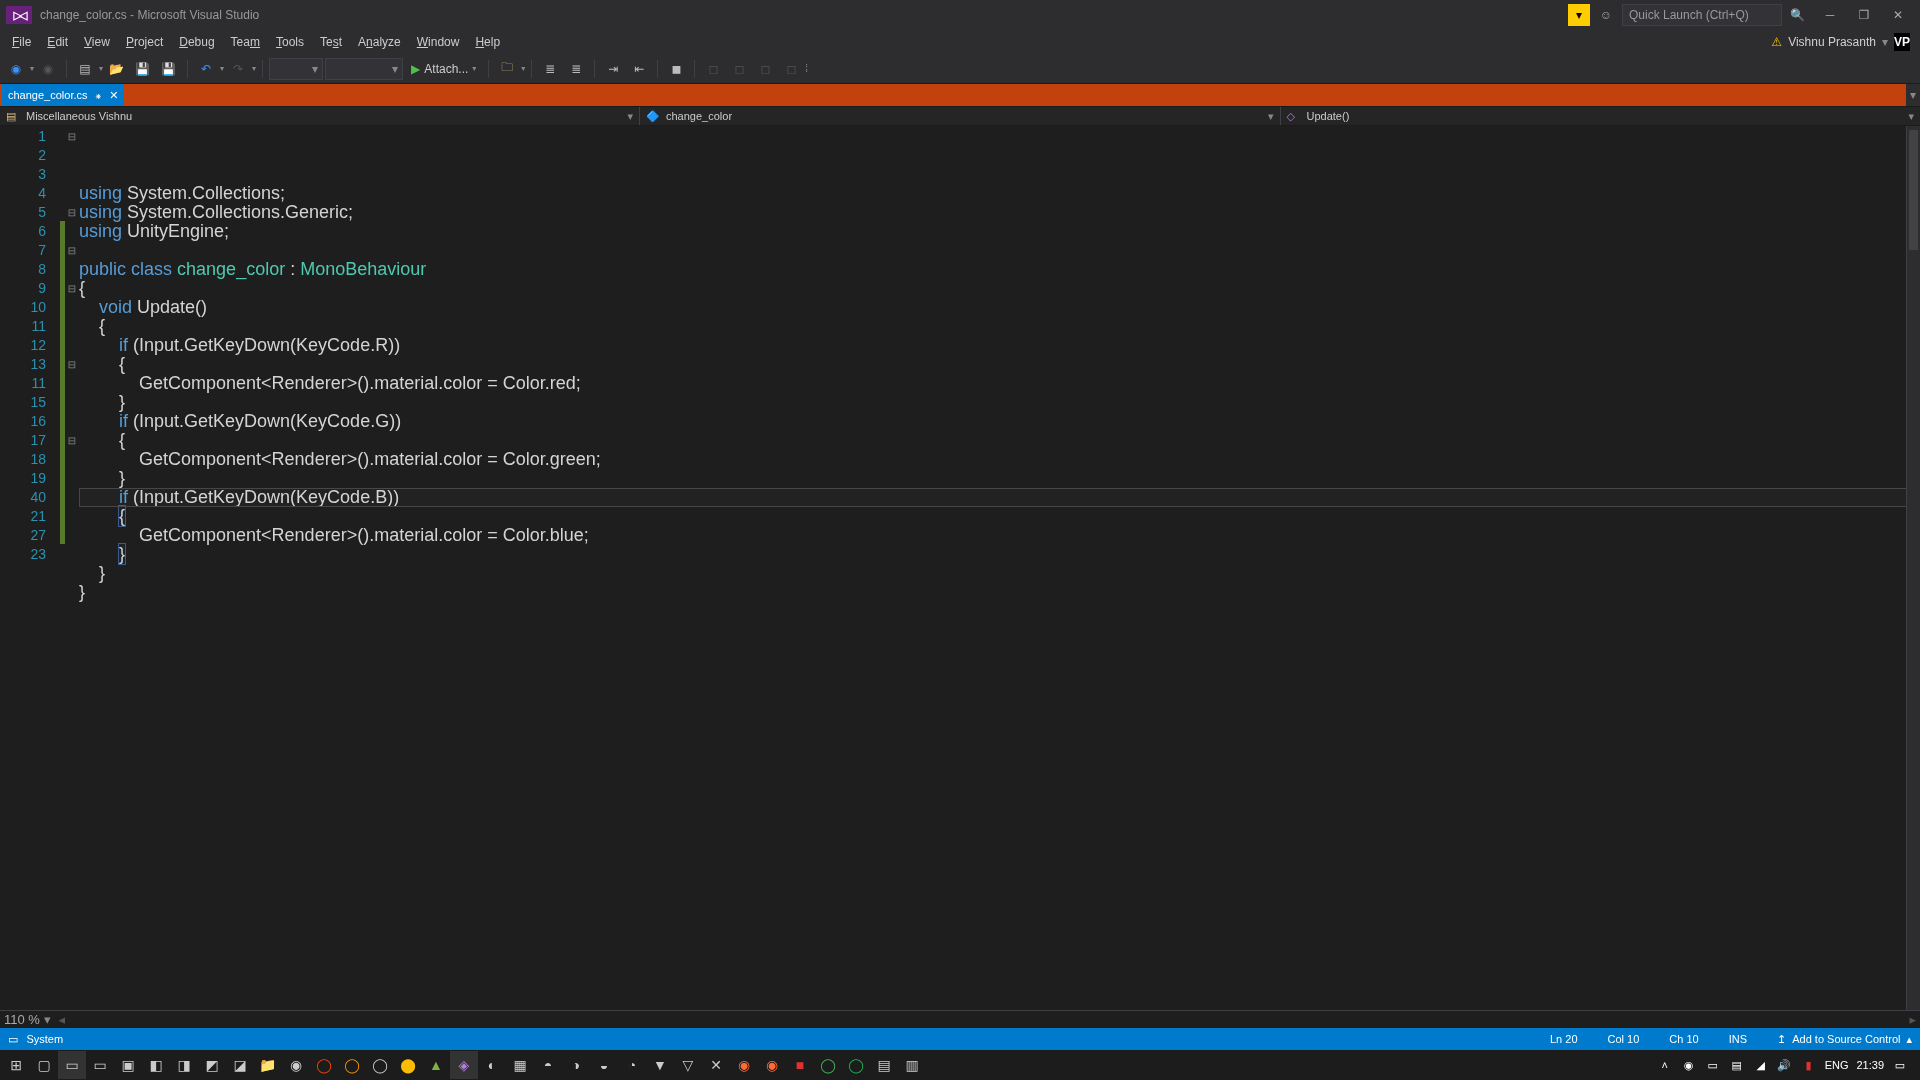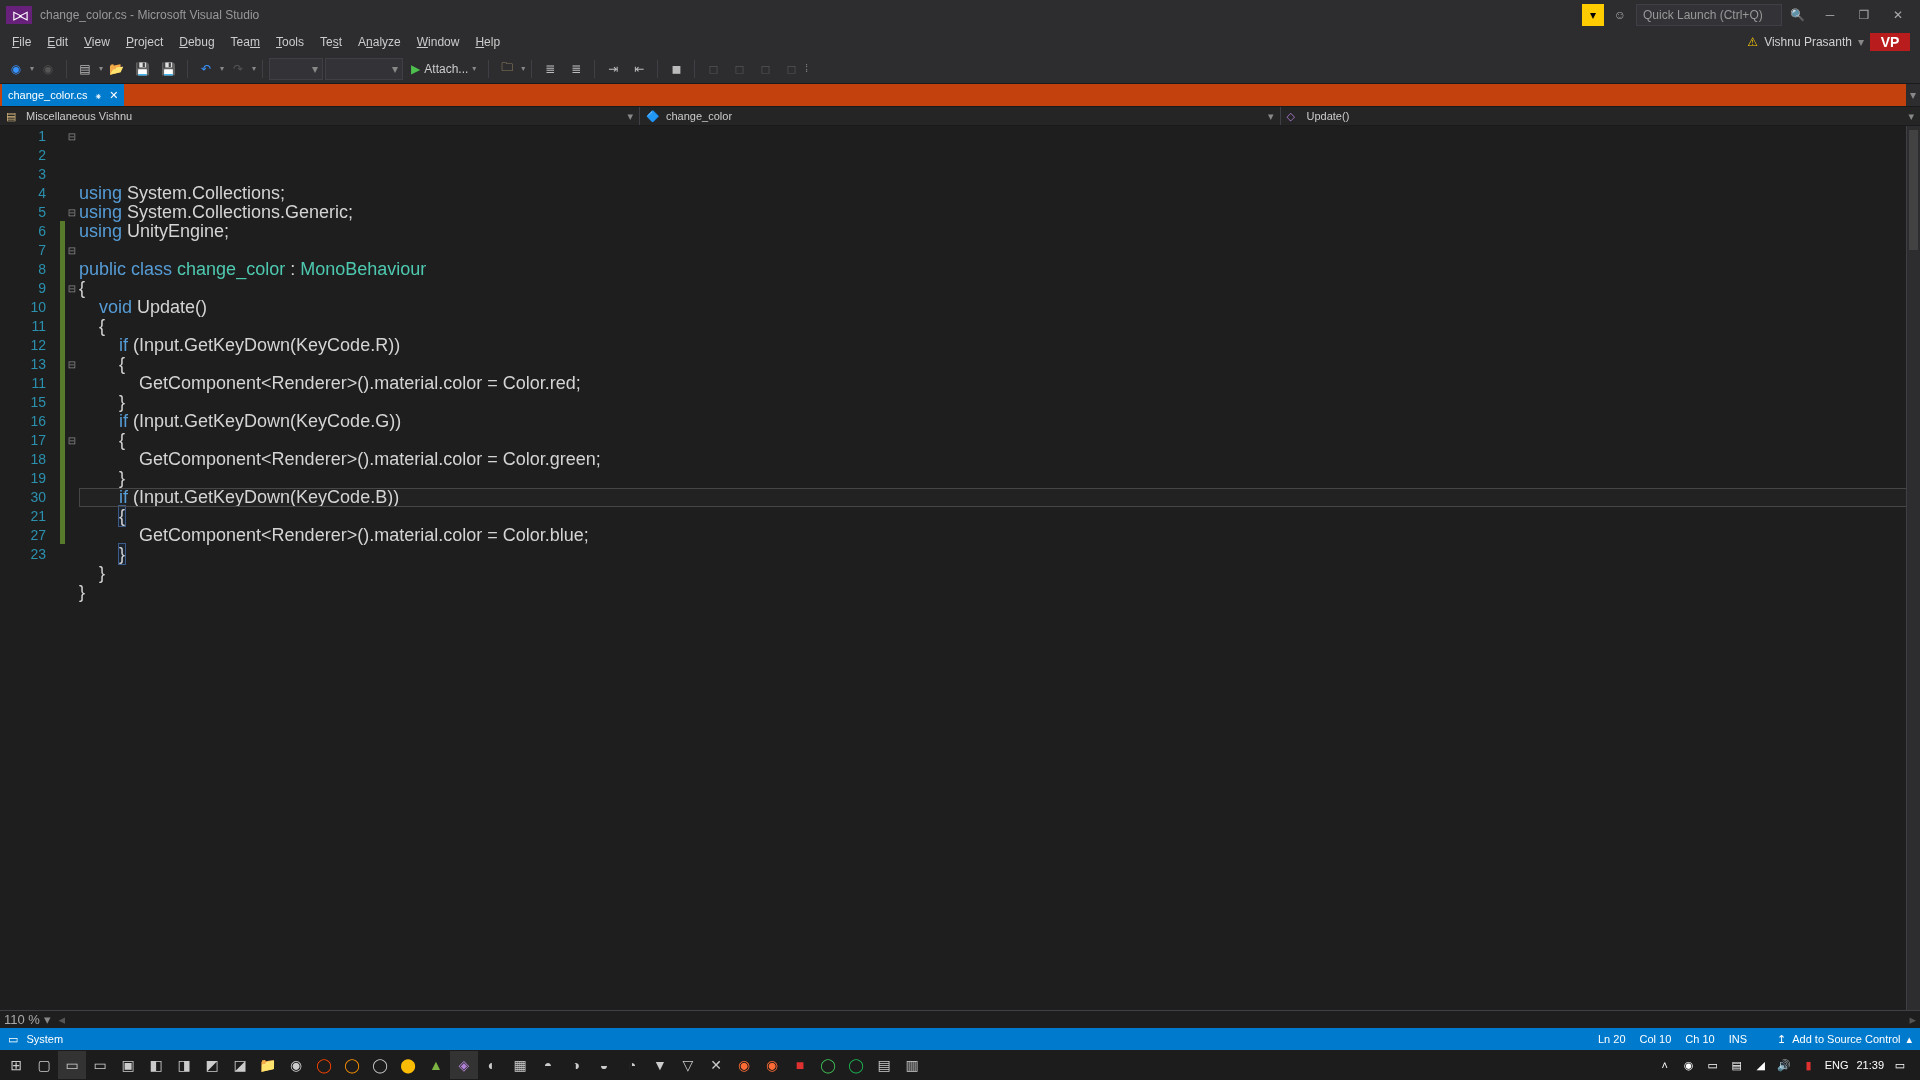--- a/index.html
+++ b/index.html
@@ -3,28 +3,28 @@
 <meta charset="utf-8">
 <style>
 * { margin:0; padding:0; box-sizing:border-box; font-family:"Segoe UI",Arial,sans-serif; }
 body { width:1920px; height:1080px; background:#2d2d30; color:#d0d0d0; overflow:hidden; display:flex; flex-direction:column; font-size:12px; }
 .titlebar { height:30px; background:#2d2d30; display:flex; align-items:center; padding:0 6px; color:#999; }
 .vslogo { width:26px; height:18px; background:#68217a; color:#fff; display:inline-flex; align-items:center; justify-content:center; font-weight:bold; font-size:11px; margin-right:8px; position:relative; }
 .vslogo:before { content:"▷◁"; letter-spacing:-3px; }
 .title-right { margin-left:auto; display:flex; align-items:center; gap:2px; }
 .yellow-btn { background:#ffcc00; color:#000; width:22px; height:22px; display:flex; align-items:center; justify-content:center; }
 .title-icon-btn { width:28px; height:22px; display:flex; align-items:center; justify-content:center; color:#aaa; }
-.quick-launch { width:146px; height:22px; background:#333337; border:1px solid #3f3f46; color:#999; padding:2px 6px; display:flex; align-items:center;}
+.quick-launch { width:160px; height:22px; background:#333337; border:1px solid #3f3f46; color:#999; padding:2px 6px; display:flex; align-items:center;}
 .win-btn { width:32px; height:26px; display:flex; align-items:center; justify-content:center; color:#aaa; }
 .menubar { height:24px; background:#2d2d30; display:flex; align-items:center; padding:0 4px; }
 .menu-item { padding:2px 8px; color:#ccc; cursor:default; }
 .menu-item u { text-decoration:underline; }
 .menubar-right { margin-left:auto; display:flex; align-items:center; gap:6px; padding-right:6px; }
 .warn-icon { color:#ffcc00; }
-.vp-badge { background:#b91c1c; color:#fff; width:40px; height:18px; display:flex; align-items:center; justify-content:center; font-size:14px; font-weight:bold; }
+.vp-badge { background:#000000; color:#fff; width:16px; height:18px; display:flex; align-items:center; justify-content:center; font-size:12px; font-weight:bold; }
 .toolbar { height:30px; background:#2d2d30; border-bottom:1px solid #1b1b1c; display:flex; align-items:center; padding:0 4px; gap:2px; }
 .tb-btn { width:24px; height:24px; display:flex; align-items:center; justify-content:center; color:#bbb; font-size:12px; }
 .tb-sep { width:1px; height:18px; background:#3f3f46; margin:0 4px; }
 .tb-combo { height:22px; background:#333337; border:1px solid #3f3f46; display:flex; align-items:center; padding:0 4px; color:#888; min-width:44px; justify-content:flex-end;}
 .attach-btn { display:flex; align-items:center; gap:4px; padding:0 6px; height:22px; color:#ccc; }
 .attach-btn .play { color:#4ec04e; }
 .tabstrip { height:22px; background:#c2410c; display:flex; align-items:flex-end; padding-left:2px; }
 .doc-tab { background:#007acc; color:#fff; height:22px; display:flex; align-items:center; padding:0 6px; gap:8px; font-size:11px; }
 .doc-tab .dirty { font-size:10px; }
 .doc-tab .close { font-size:11px; }
@@ -44,21 +44,21 @@
 .tok-kw{color:#569cd6;}
 .tok-cls{color:#4ec9b0;}
 .code .line{height:19px;}
 .current-line{ position:absolute; left:0; right:12px; height:19px; border:1px solid #464646; background:rgba(255,255,255,0.02); top:calc(1px + 19px*19); pointer-events:none;}
 .hl-brace{ background:#113d6f33; outline:1px solid #3b5b8a; }
 .vscroll{ position:absolute; right:0; top:0; bottom:0; width:14px; background:#2d2d30; border-left:1px solid #3f3f46;}
 .vscroll .thumb{ position:absolute; left:2px; right:2px; top:4px; height:120px; background:#424242; }
 .zoom-bar{ height:18px; background:#1e1e1e; border-top:1px solid #3f3f46; display:flex; align-items:center; padding:0 4px; font-size:13px; color:#aaa;}
 .statusbar{ height:22px; background:#007acc; color:#fff; display:flex; align-items:center; padding:0 8px; font-size:11px; }
 .statusbar .sb-left{display:flex; align-items:center; gap:8px;}
-.statusbar .sb-right{margin-left:auto; display:flex; align-items:center; gap:14px;}
+.statusbar .sb-right{margin-left:auto; display:flex; align-items:center; gap:30px;}
 .statusbar .sb-far{ display:flex; align-items:center; gap:6px; margin-left:30px;}
 .taskbar{ height:30px; background:#1c1c1c; display:flex; align-items:center; padding:0 2px;}
 .task-item{ width:28px; height:28px; display:flex; align-items:center; justify-content:center; color:#ccc; font-size:14px;}
 .task-item.active{ background:#333;}
 .tray{ margin-left:auto; display:flex; align-items:center; gap:8px; color:#fff; font-size:11px; padding-right:10px;}
 .tray .t-icon{width:16px; text-align:center;}
 .tabstrip-right-scroll{position:absolute; right:0; top:0; width:14px; height:22px; background:#2d2d30; display:flex; align-items:center; justify-content:center; color:#888;}
 .editor-split-handle{position:absolute; right:0; top:0; width:14px; height:14px; color:#888; font-size:10px; display:flex; align-items:center; justify-content:center;}
 </style>
 </head>
@@ -183,21 +183,21 @@
       <div class="line">10</div>
       <div class="line">11</div>
       <div class="line">12</div>
       <div class="line">13</div>
       <div class="line">11</div>
       <div class="line">15</div>
       <div class="line">16</div>
       <div class="line">17</div>
       <div class="line">18</div>
       <div class="line">19</div>
-      <div class="line">30</div>
+      <div class="line">40</div>
       <div class="line">21</div>
       <div class="line">27</div>
       <div class="line">23</div>
     </div>
   <div class="change-bar" id="changebar">
       <div></div>
       <div></div>
       <div></div>
       <div></div>
       <div></div>

